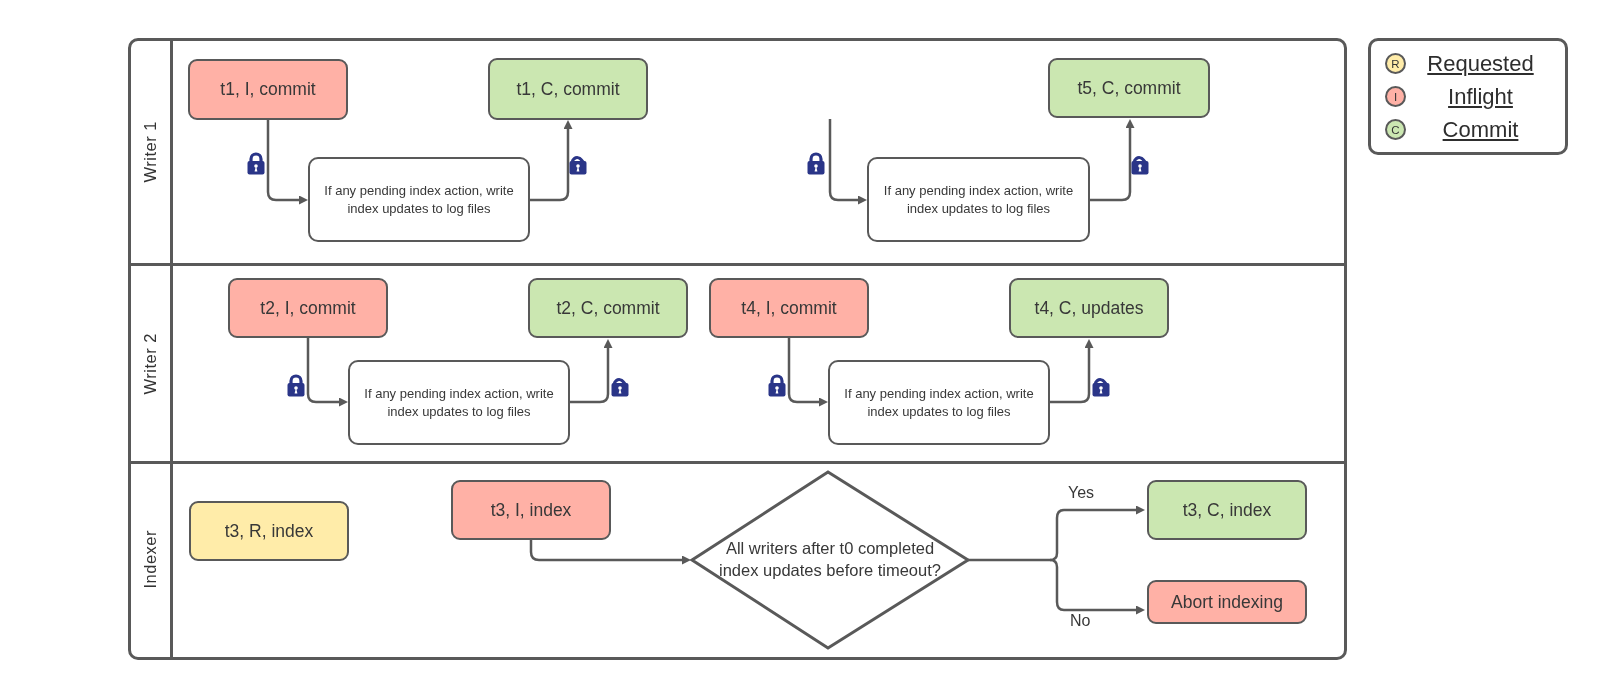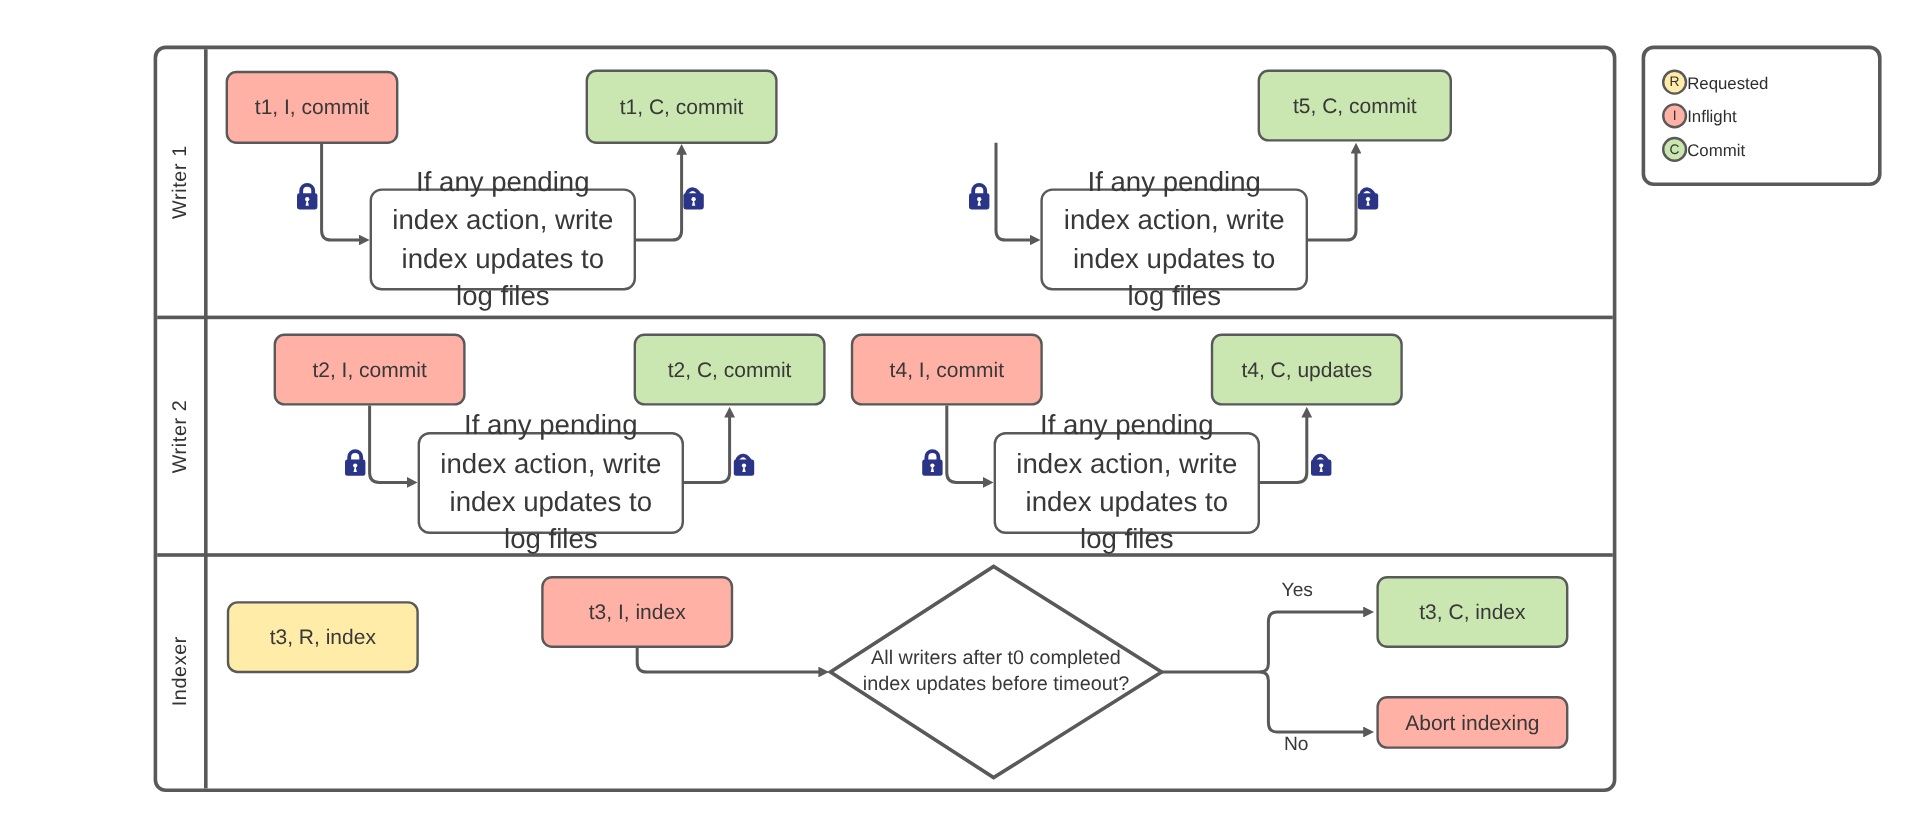--- a/index.html
+++ b/index.html
@@ -32,21 +32,21 @@
   
   .node{
     position:absolute;box-sizing:border-box;z-index:2;
     border:2.5px solid var(--stroke,#595959);border-radius:9px;
     display:flex;align-items:center;justify-content:center;
     font-size:17.5px;color:#383838;background:#fff;text-align:center;
   }
   .node.inflight{background:var(--inflight,#ffb1a6);}
   .node.commit{background:var(--commit,#cbe7b1);}
   .node.requested{background:var(--requested,#ffeca9);margin-top:21px;}
-  .node.process{font-size:23px;line-height:1.38;padding:4px 12px;border-radius:10px;}
+  .node.process{font-size:13px;line-height:1.38;padding:4px 12px;border-radius:10px;}
   .decision-label{
     position:absolute;z-index:2;display:flex;align-items:center;justify-content:center;
     text-align:center;font-size:16.5px;line-height:1.32;color:#383838;
   }
   .branch-label{
     position:absolute;z-index:2;font-size:16px;color:#383838;
   }
   
   .legend{
     position:absolute;left:1368px;top:38px;width:200px;height:117px;
@@ -56,21 +56,21 @@
   }
   .legend-row{display:flex;align-items:center;}
   .legend-swatch{
     width:21px;height:21px;border-radius:50%;border:2px solid var(--stroke,#595959);
     box-sizing:border-box;display:flex;align-items:center;justify-content:center;
     font-size:11.5px;color:#333;flex:0 0 auto;
   }
   .legend-swatch.requested{background:var(--requested,#ffeca9);}
   .legend-swatch.inflight{background:var(--inflight,#ffb1a6);}
   .legend-swatch.commit{background:var(--commit,#cbe7b1);}
-  .legend-text{flex:1;text-align:left;font-size:14px;color:#2e2e2e;}
+  .legend-text{flex:1;text-align:center;font-size:22px;color:#2e2e2e;text-decoration:underline;}
 </style>
 </head>
 <body>
 
 <div class="canvas">
 
   <div class="frame">
     <div class="lane-header-divider"></div>
     <div class="lane-divider" style="top:222px"></div>
     <div class="lane-divider" style="top:420px"></div>
@@ -145,21 +145,21 @@
         <use href="#lockOpen"></use>
       </g>
     <g transform="translate(765,371)">
         <use href="#lockClosed"></use>
       </g>
     <g transform="translate(1086,371)">
         <use href="#lockOpen"></use>
       </g>
   </svg>
 
-  <div class="node inflight" style="left:188px;top:59px;width:144px;height:61px">t1, I, commit</div>
+  <div class="node inflight" style="left:188px;top:59px;width:160px;height:61px">t1, I, commit</div>
   <div class="node process" style="left:308px;top:157px;width:222px;height:85px">If any pending index action, write index updates to log files</div>
   <div class="node commit" style="left:488px;top:58px;width:160px;height:62px">t1, C, commit</div>
   <div class="node process" style="left:867px;top:157px;width:223px;height:85px">If any pending index action, write index updates to log files</div>
   <div class="node commit" style="left:1048px;top:58px;width:162px;height:60px">t5, C, commit</div>
 
   <div class="node inflight" style="left:228px;top:278px;width:160px;height:60px">t2, I, commit</div>
   <div class="node process" style="left:348px;top:360px;width:222px;height:85px">If any pending index action, write index updates to log files</div>
   <div class="node commit" style="left:528px;top:278px;width:160px;height:60px">t2, C, commit</div>
   <div class="node inflight" style="left:709px;top:278px;width:160px;height:60px">t4, I, commit</div>
   <div class="node process" style="left:828px;top:360px;width:222px;height:85px">If any pending index action, write index updates to log files</div>

